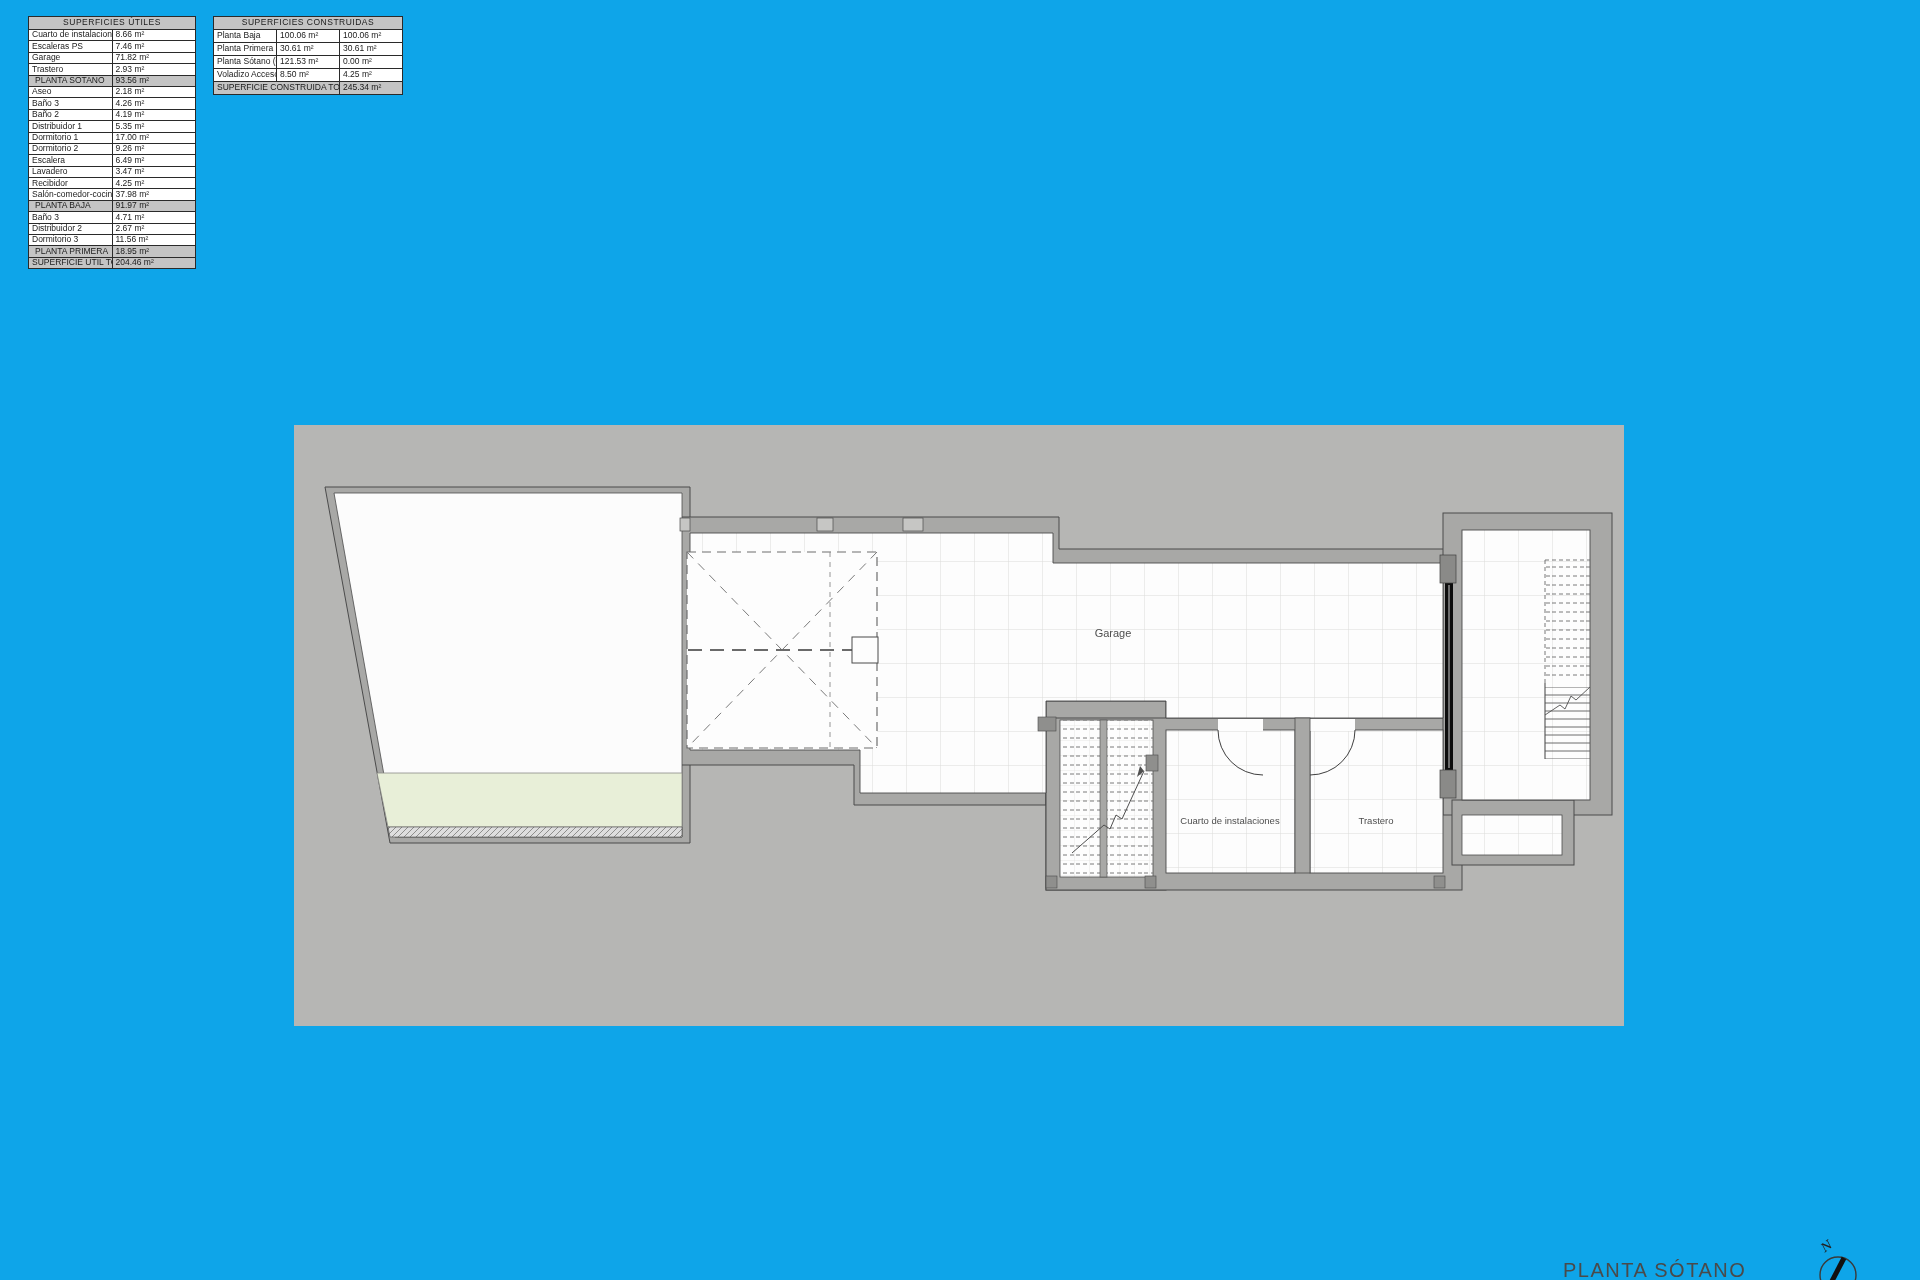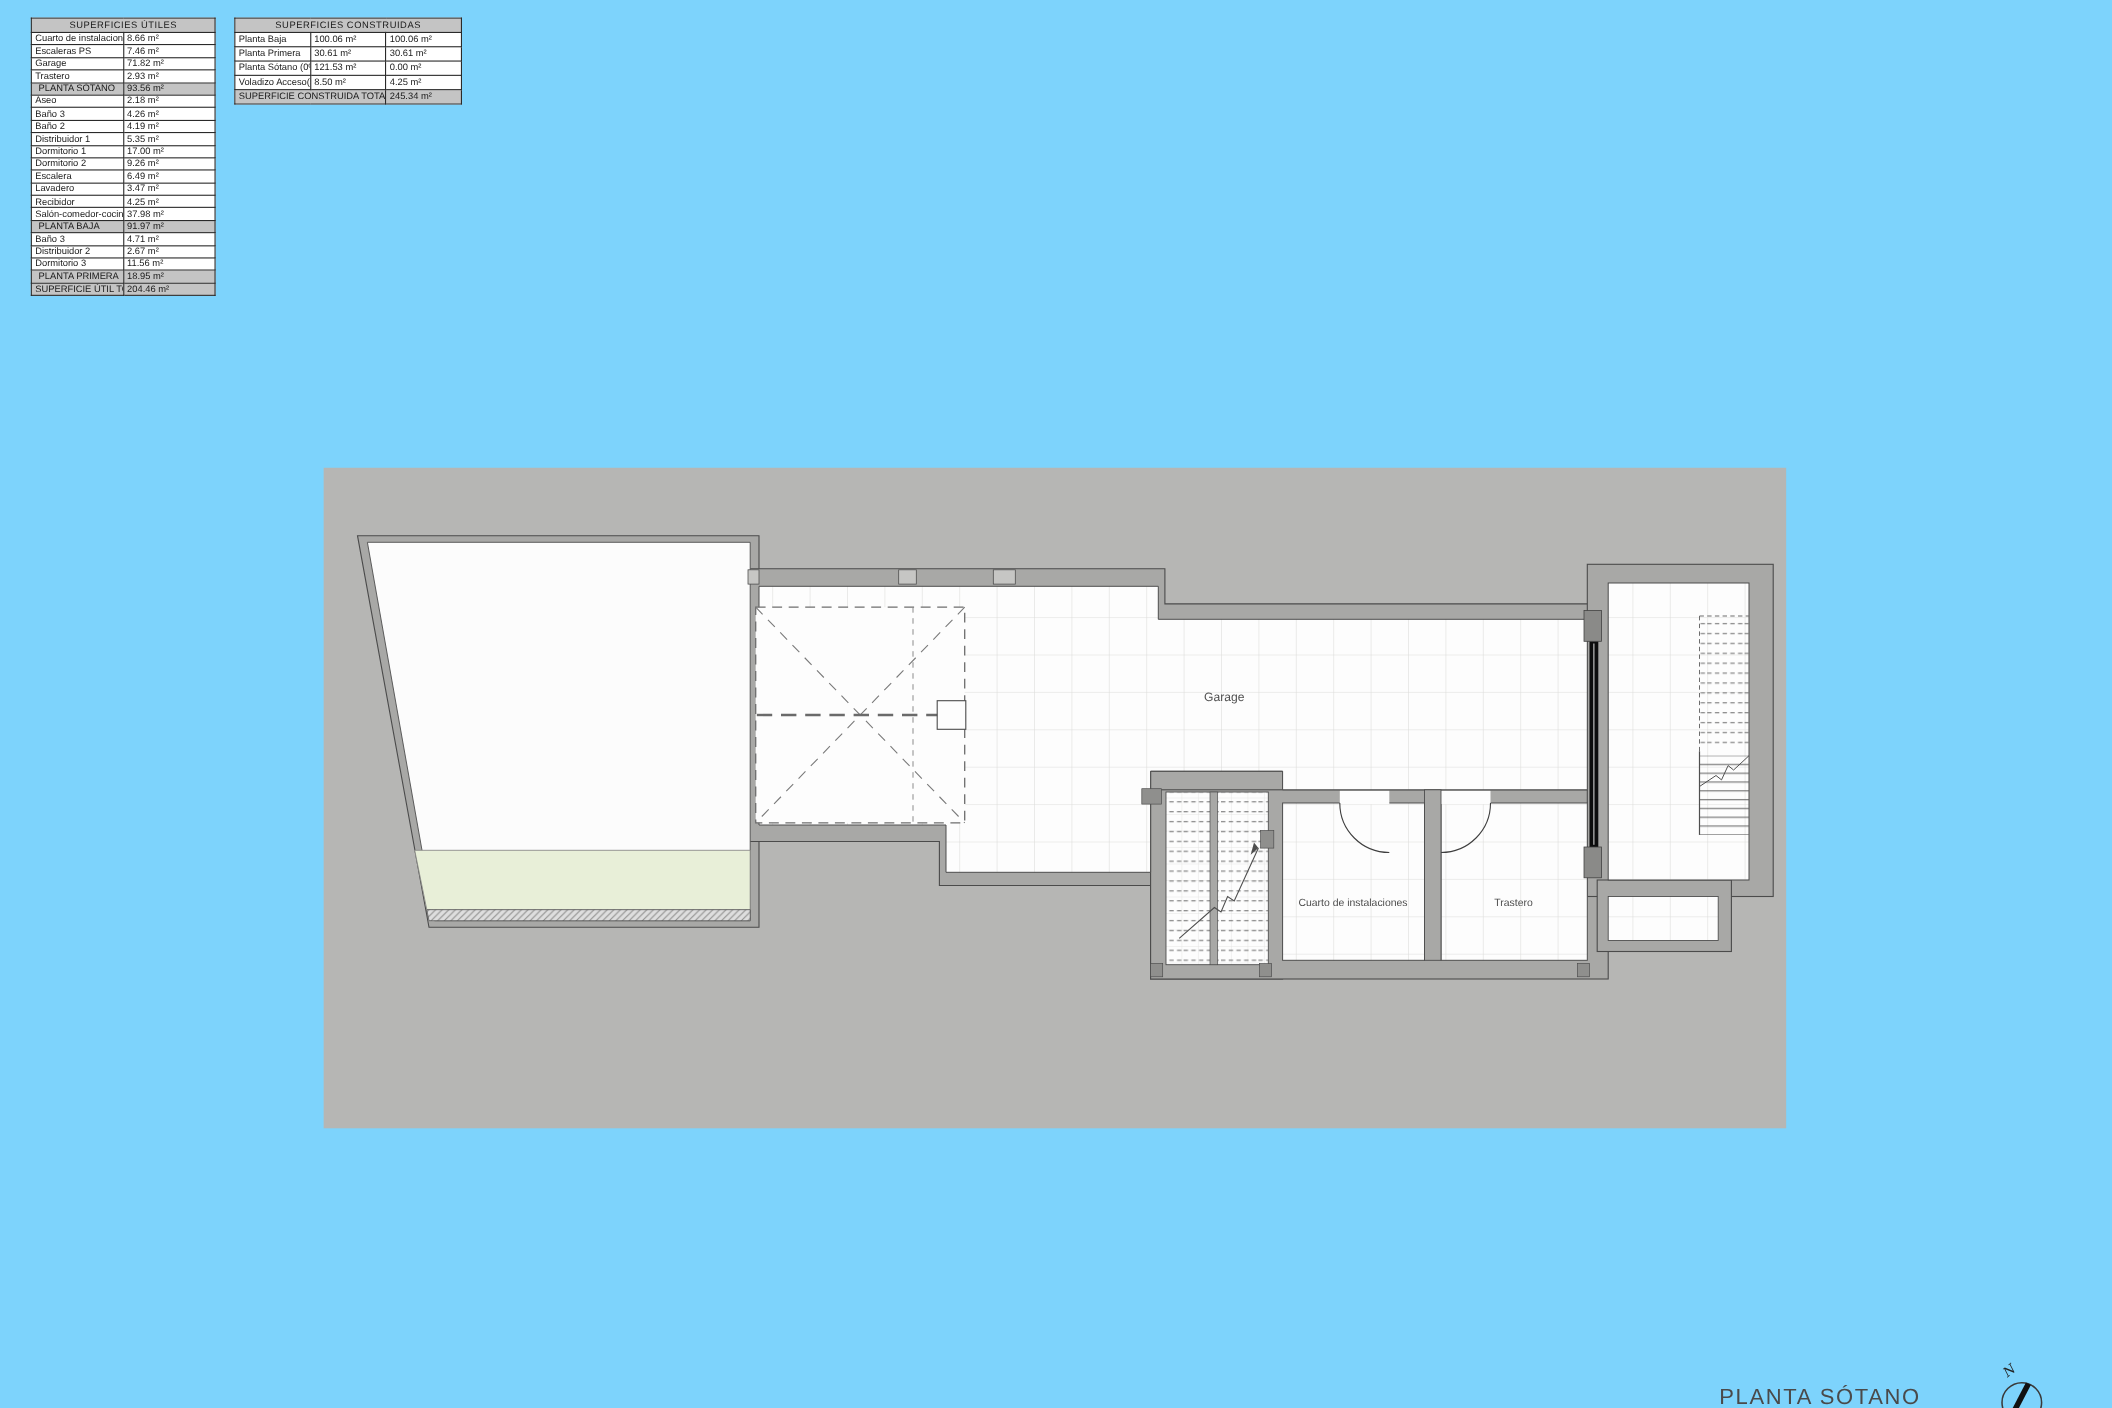--- a/index.html
+++ b/index.html
@@ -1,30 +1,30 @@
 <!DOCTYPE html>
 <html><head>
 <meta charset="utf-8">
 <style>
   html,body{margin:0;padding:0;background:#ffffff;}
-  .page{position:relative;width:1920px;height:1280px;background:#7dd3fc;overflow:hidden;
+  .page{position:relative;width:1920px;height:1280px;background:#0ea5e9;overflow:hidden;
         font-family:"Liberation Sans",sans-serif;color:#1a1a1a;}
 
   
   table.areas{position:absolute;border-collapse:collapse;table-layout:fixed;
               font-size:8.5px;line-height:9.5px;background:#ffffff;}
   table.areas th, table.areas td{border:1px solid #2a2a2a;padding:0 3px;height:10.4px;
               font-weight:normal;white-space:nowrap;overflow:hidden;}
   table.areas th{background:#c4c4c4;text-align:center;height:12px;letter-spacing:.5px;}
   table.areas tr.section td, table.areas tr.total td{background:#c4c4c4;}
   table.areas tr.section td:first-child{padding-left:6px;}
   #tbl-utiles{left:28px;top:16px;width:168px;}
   #tbl-utiles td:first-child{width:108px;}
   #tbl-utiles td:last-child{width:60px;}
-  #tbl-construidas{left:213px;top:16px;width:207px;}
+  #tbl-construidas{left:213px;top:16px;width:190px;}
   #tbl-construidas td:nth-child(1){width:80px;}
   #tbl-construidas td:nth-child(2){width:56px;}
   #tbl-construidas td:nth-child(3){width:54px;}
   #tbl-construidas td{height:12px;}
 
   
   .plan-wrap{position:absolute;left:294px;top:425px;width:1330px;height:601px;}
   .caption{position:absolute;left:1563px;top:1259px;font-size:20px;letter-spacing:1.5px;
            color:#4a4a4a;white-space:nowrap;}
   .north{position:absolute;left:1800px;top:1238px;width:80px;height:46px;}

